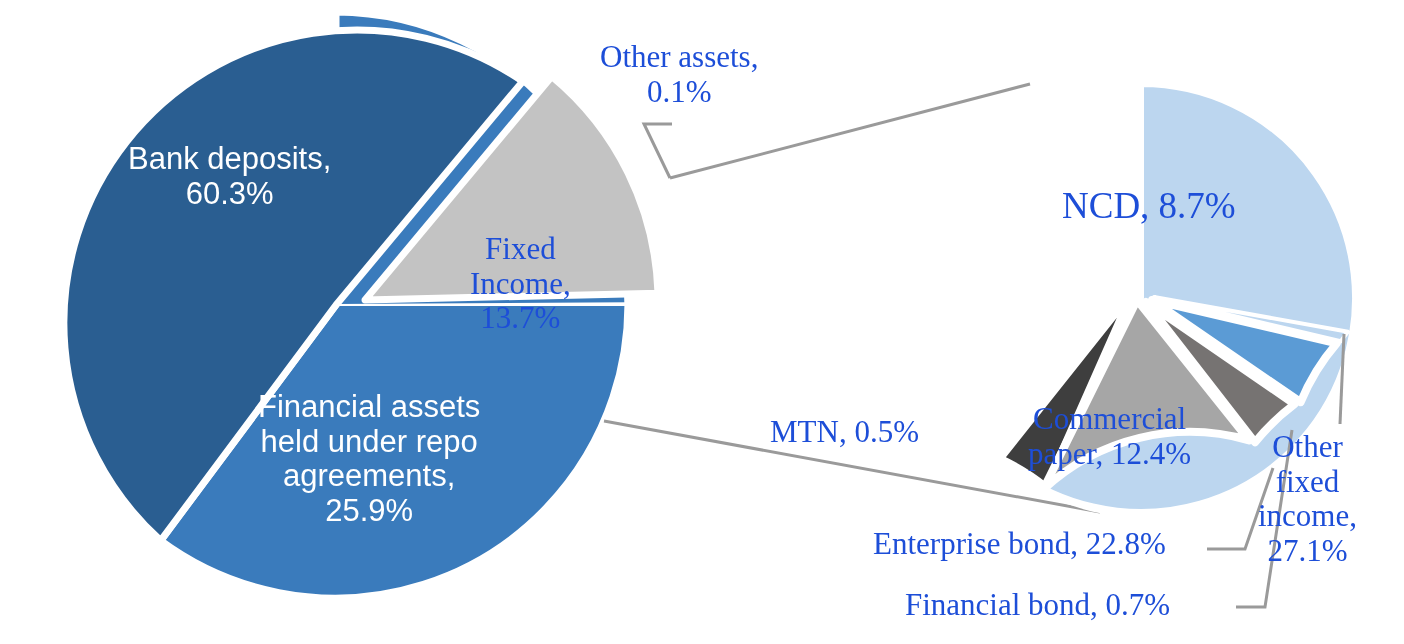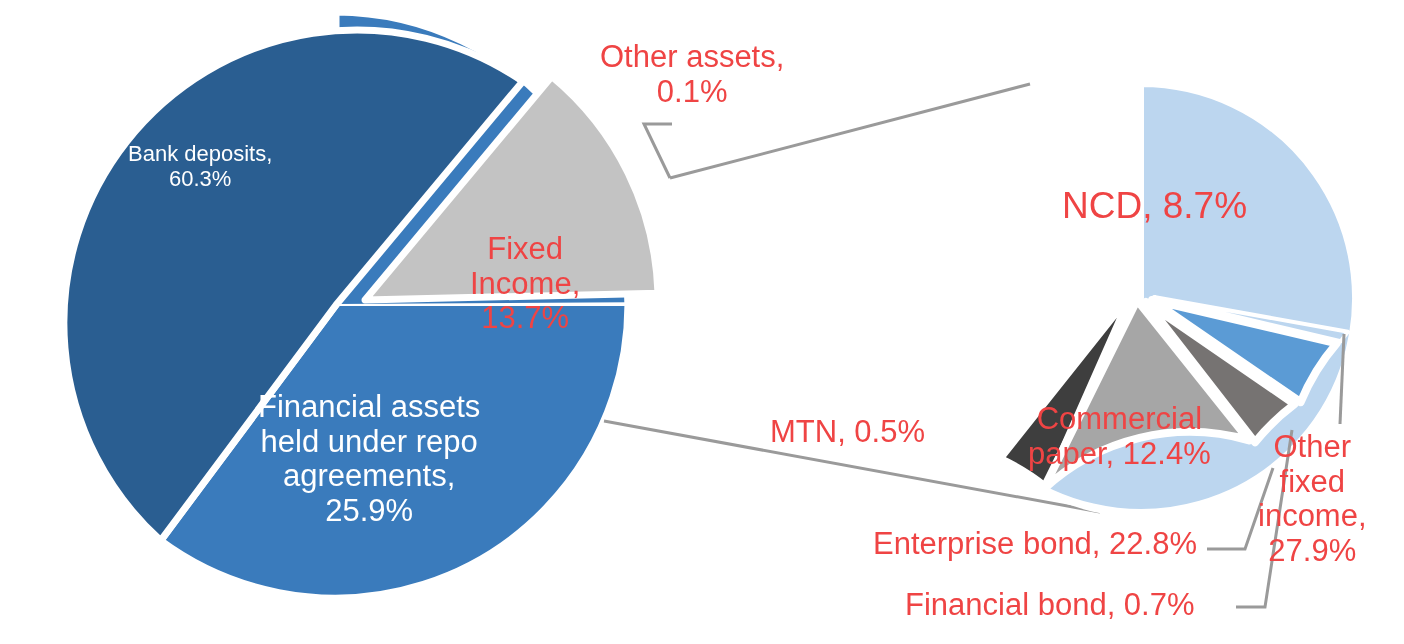--- a/index.html
+++ b/index.html
@@ -26,24 +26,24 @@
   }
   .slice-label {
     position: absolute;
     text-align: center;
     line-height: 1.12;
     white-space: pre;
     font-family: "Liberation Sans", sans-serif;
     pointer-events: none;
   }
   .lbl-white { color: #ffffff; }
-  .lbl-black { color: #ef4444; }
+  .lbl-black { color: #1d4ed8; font-family: Liberation Serif, serif; }
 
   
-  .lbl-bank      { left: 128px;  top: 142px; font-size: 22px; }
+  .lbl-bank      { left: 128px;  top: 142px; font-size: 31px; }
   .lbl-repo      { left: 258px;  top: 390px; font-size: 31px; text-align: center; }
   .lbl-fixed     { left: 470px;  top: 232px; font-size: 31px; }
   .lbl-other-as  { left: 600px;  top: 40px;  font-size: 31px; }
   .lbl-ncd       { left: 1062px; top: 185px; font-size: 37px; }
   .lbl-mtn       { left: 770px;  top: 415px; font-size: 31px; }
   .lbl-cp        { left: 1028px; top: 402px; font-size: 31px; }
   .lbl-ent       { left: 873px;  top: 527px; font-size: 31px; }
   .lbl-fin       { left: 905px;  top: 588px; font-size: 31px; text-align: right; }
   .lbl-ofi       { left: 1258px; top: 430px; font-size: 31px; }
 </style>
@@ -152,15 +152,15 @@
   <div class="slice-label lbl-black lbl-cp">Commercial
 paper, 12.4%</div>
 
   <div class="slice-label lbl-black lbl-ent">Enterprise bond, 22.8%</div>
 
   <div class="slice-label lbl-black lbl-fin">Financial bond, 0.7%</div>
 
   <div class="slice-label lbl-black lbl-ofi">Other
 fixed
 income,
-27.9%</div>
+27.1%</div>
 
 </div>
 
 </body></html>

